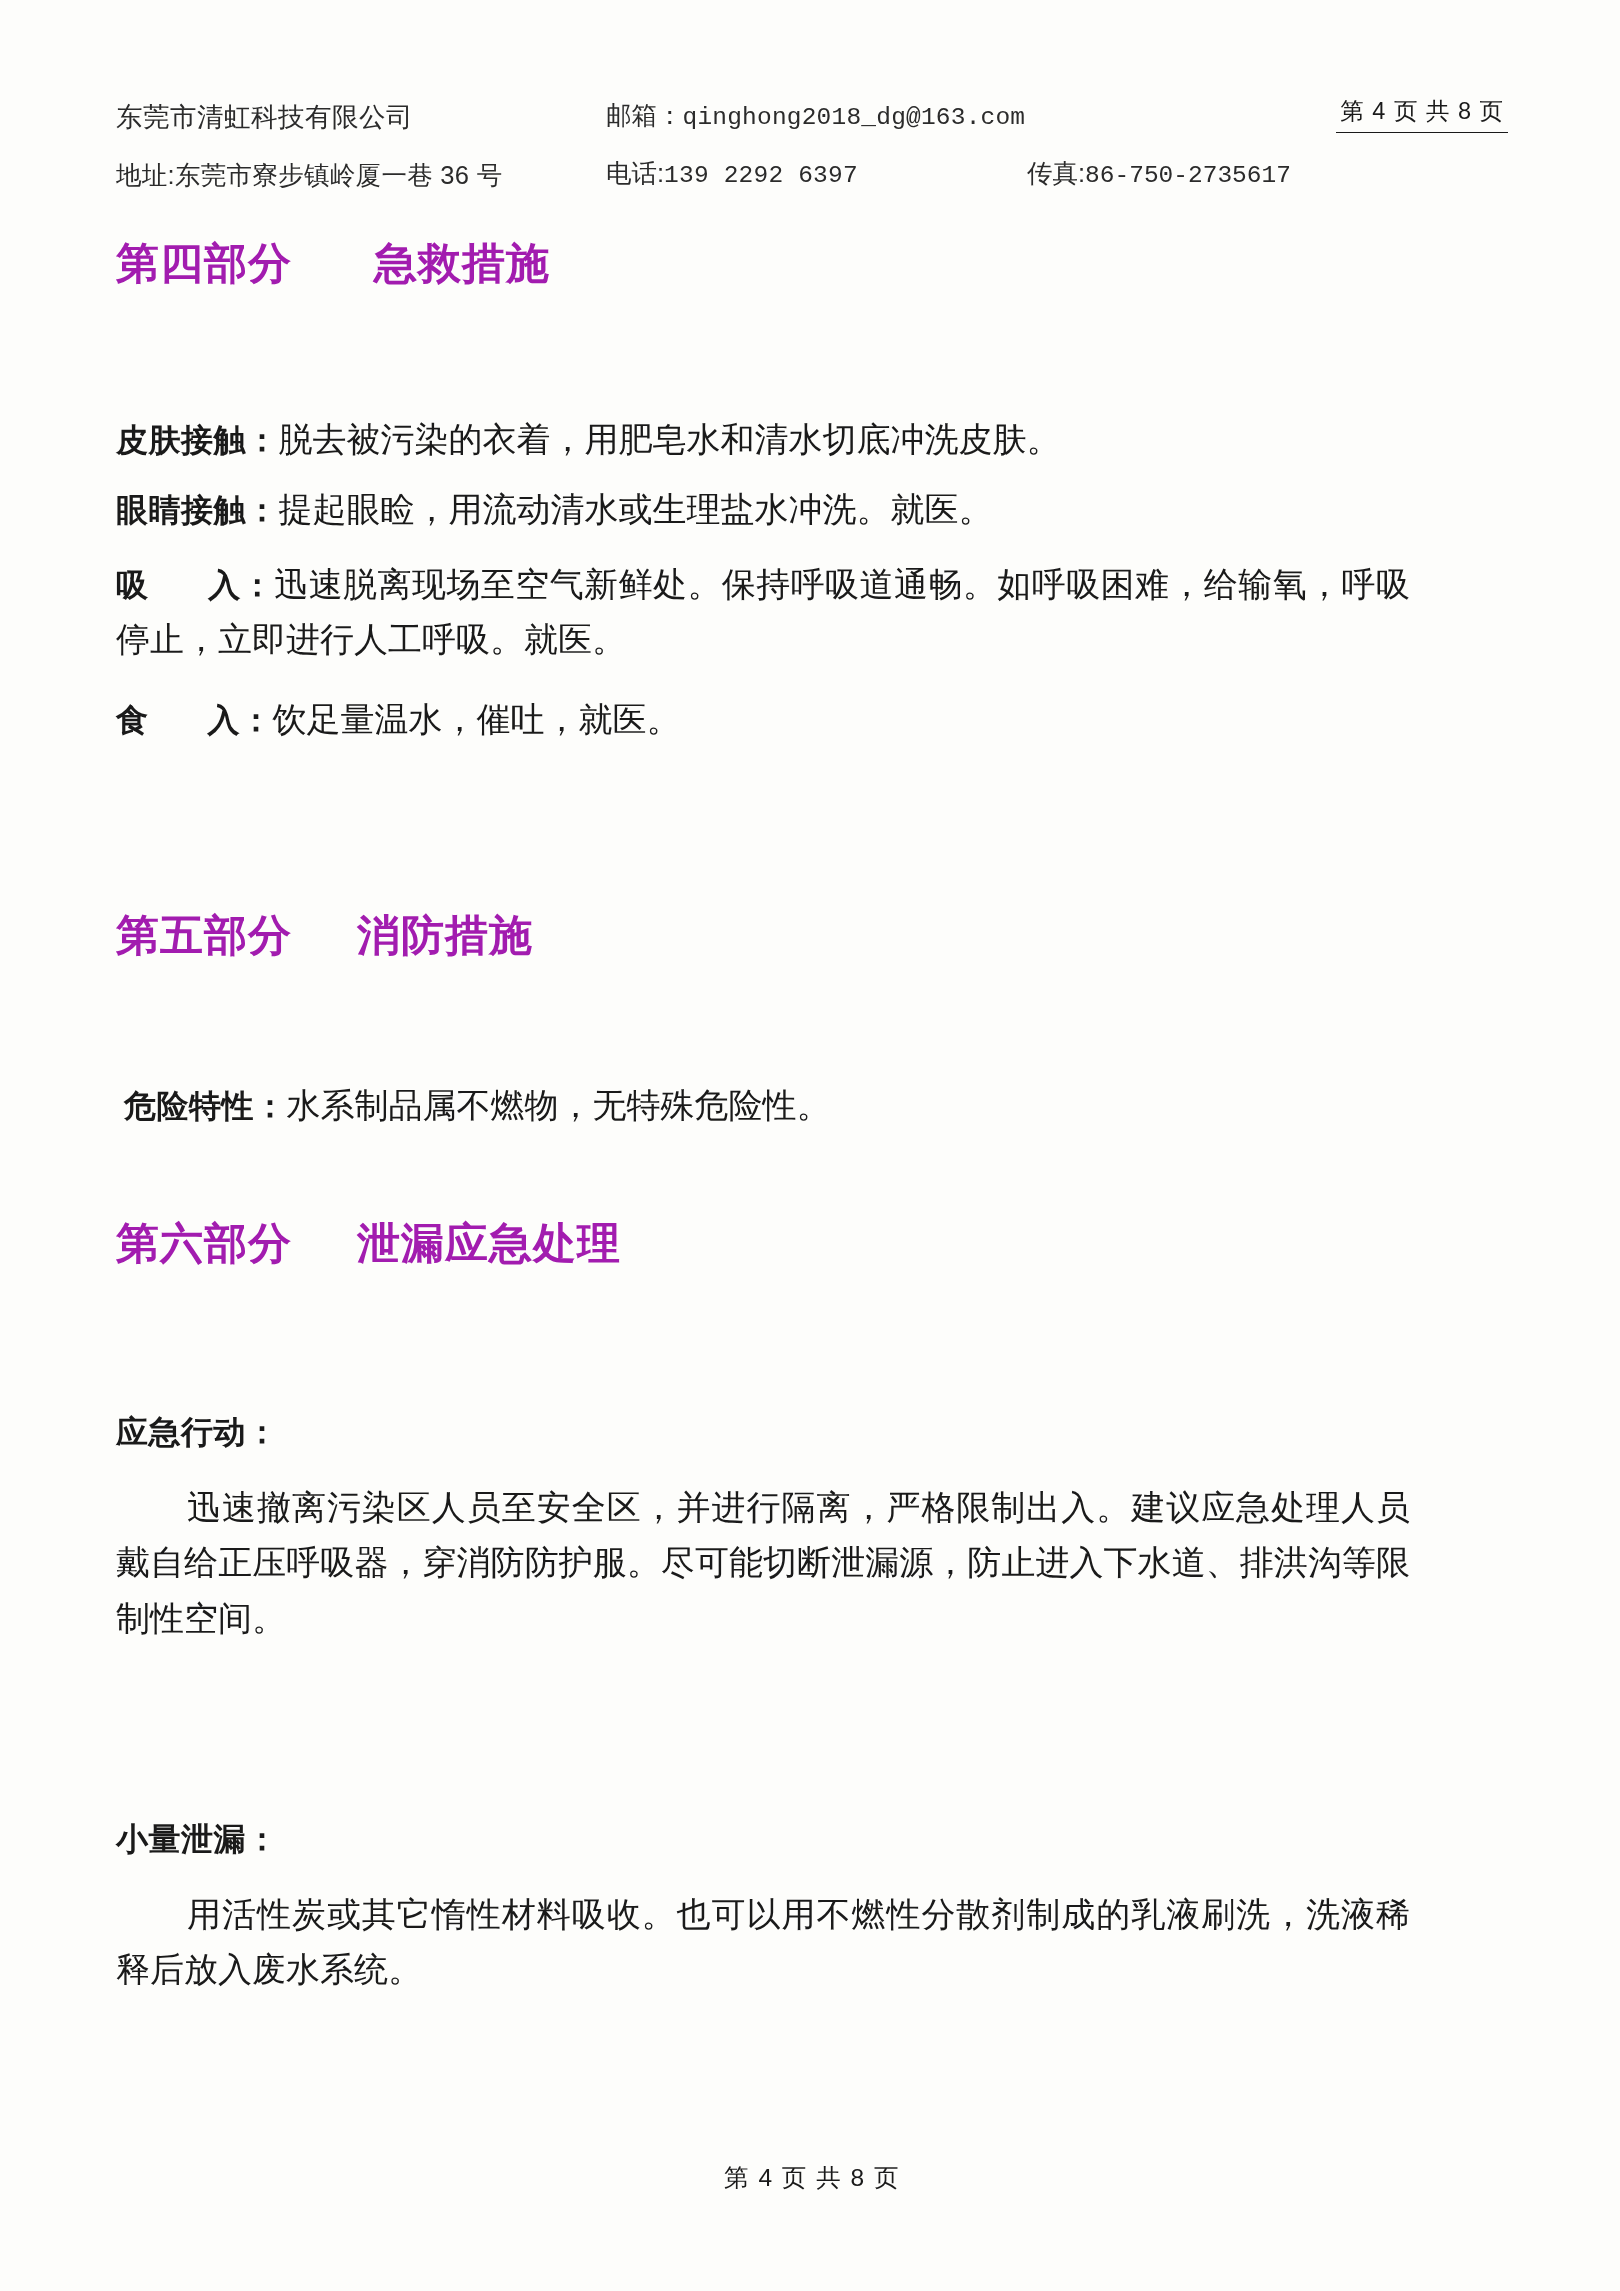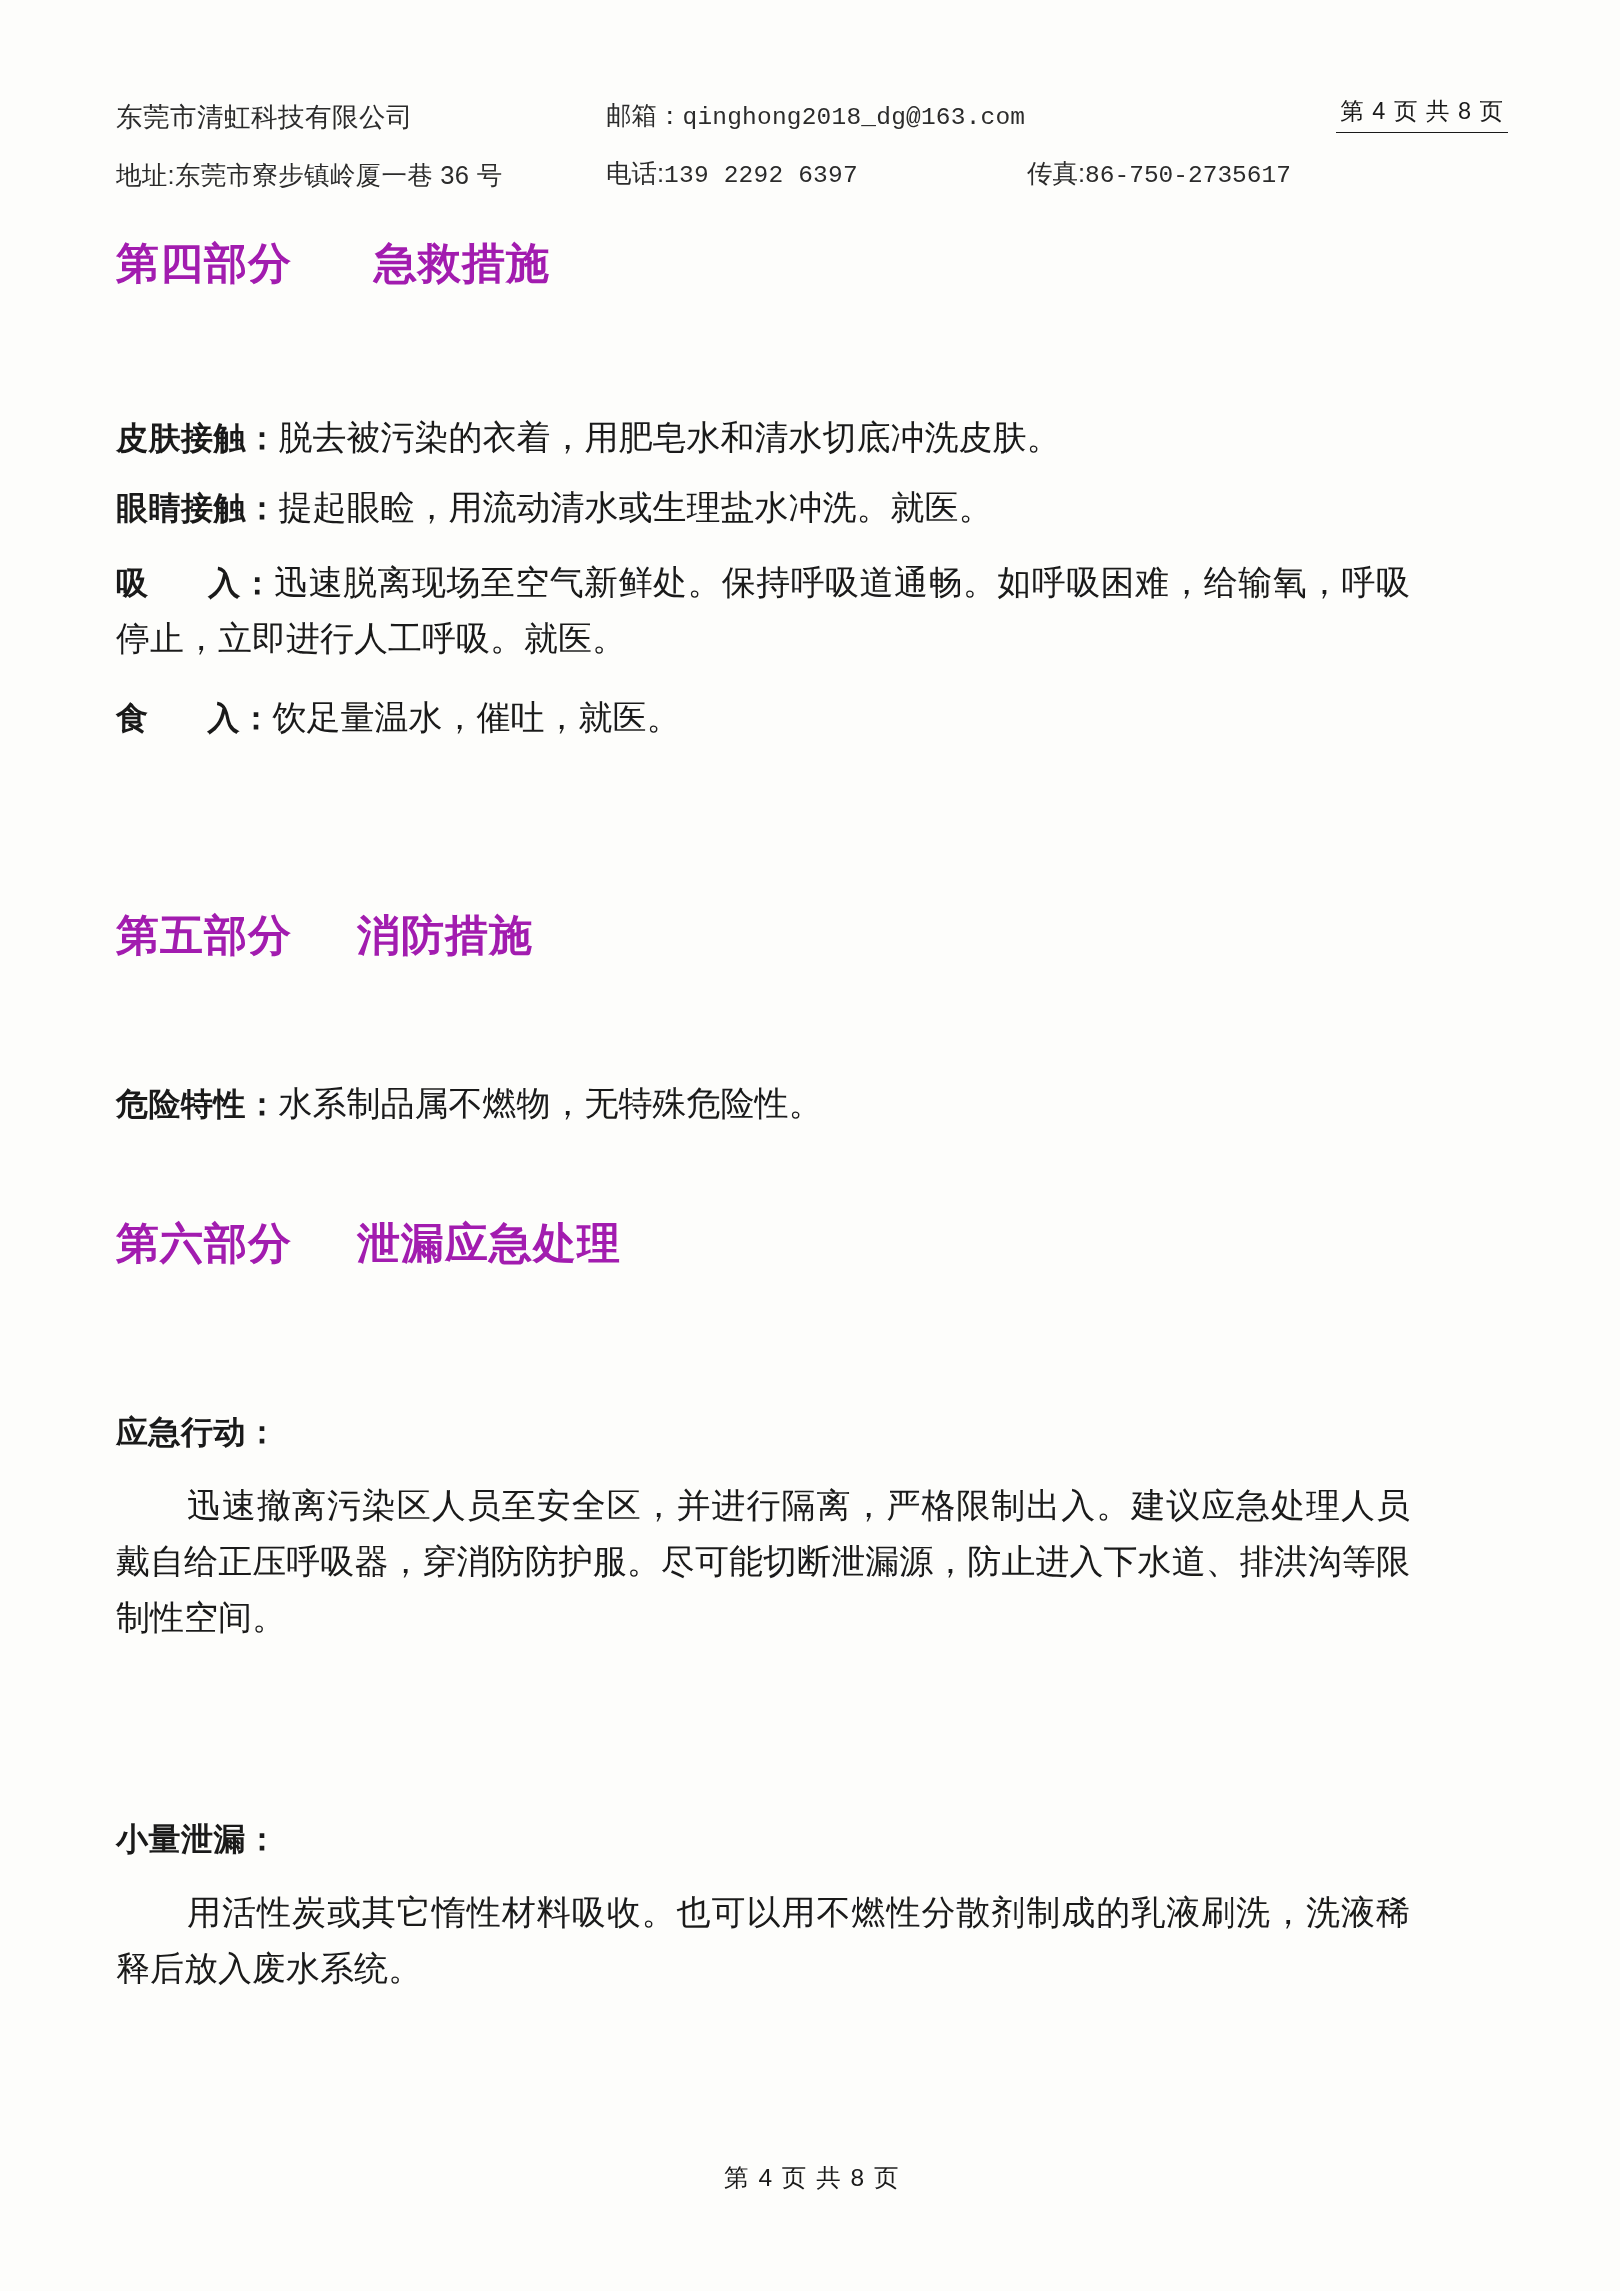--- a/index.html
+++ b/index.html
@@ -109,21 +109,21 @@
     text-align: justify;
   }
   .lbl {
     font-family: "DejaVu Sans", sans-serif;
     font-weight: bold;
     font-size: 32px;
     letter-spacing: 0.5px;
   }
   .lbl .sp { display: inline-block; width: 59px; }
   .bodytext {
-    font-family: Liberation Mono, monospace;
+    font-family: Liberation Sans, sans-serif;
     font-size: 34px;
   }
   .subhead {
     position: absolute;
     font-family: "DejaVu Sans", sans-serif;
     font-weight: bold;
     font-size: 32px;
     letter-spacing: 0.5px;
     white-space: nowrap;
   }
@@ -173,21 +173,21 @@
     <div class="para" style="top:557px; left:0;">
       <span class="lbl">吸</span><span class="lbl"><span class="sp"></span></span><span class="lbl">入：</span><span class="bodytext">迅速脱离现场至空气新鲜处。保持呼吸道通畅。如呼吸困难，给输氧，呼吸停止，立即进行人工呼吸。就医。</span>
     </div>
 
     <div class="para" style="top:692px; left:0;">
       <span class="lbl">食</span><span class="lbl"><span class="sp"></span></span><span class="lbl">入：</span><span class="bodytext">饮足量温水，催吐，就医。</span>
     </div>
 
     <div class="sec-head" style="top:907px; left:0;"><span>第五部分</span><span class="gap" style="width:65px;"></span><span>消防措施</span></div>
 
-    <div class="para" style="top:1078px; left:0;">
+    <div class="para" style="top:1078px; left:8px;">
       <span class="lbl">危险特性：</span><span class="bodytext">水系制品属不燃物，无特殊危险性。</span>
     </div>
 
     <div class="sec-head" style="top:1215px; left:0;"><span>第六部分</span><span class="gap" style="width:65px;"></span><span>泄漏应急处理</span></div>
 
     <div class="subhead" style="top:1411px; left:0;">应急行动：</div>
 
     <div class="para indent" style="top:1480px; left:0;">
       <span class="bodytext">迅速撤离污染区人员至安全区，并进行隔离，严格限制出入。建议应急处理人员戴自给正压呼吸器，穿消防防护服。尽可能切断泄漏源，防止进入下水道、排洪沟等限制性空间。</span>
     </div>

